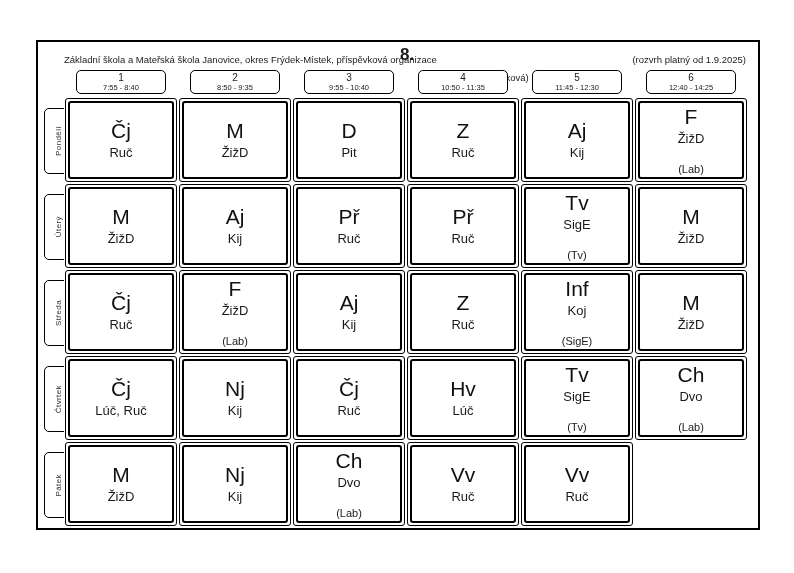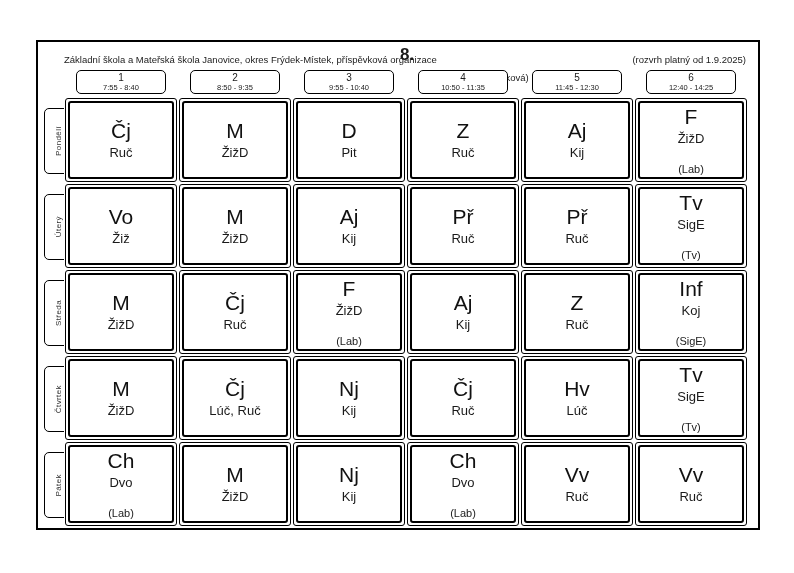--- a/index.html
+++ b/index.html
@@ -159,29 +159,20 @@
   <div class="cell">
     <div class="cell-frame">
       <div class="card">
         <div class="subject">F</div>
         <div class="teacher">ŽižD</div>
         <div class="room">(Lab)</div>
       </div>
     </div>
   </div>
 
-  <div class="cell">
-    <div class="cell-frame">
-      <div class="card">
-        <div class="subject">Vo</div>
-        <div class="teacher">Žiž</div>
-
-      </div>
-    </div>
-  </div>
 
   <div class="cell">
     <div class="cell-frame">
       <div class="card">
         <div class="subject">M</div>
         <div class="teacher">ŽižD</div>
 
       </div>
     </div>
   </div>

